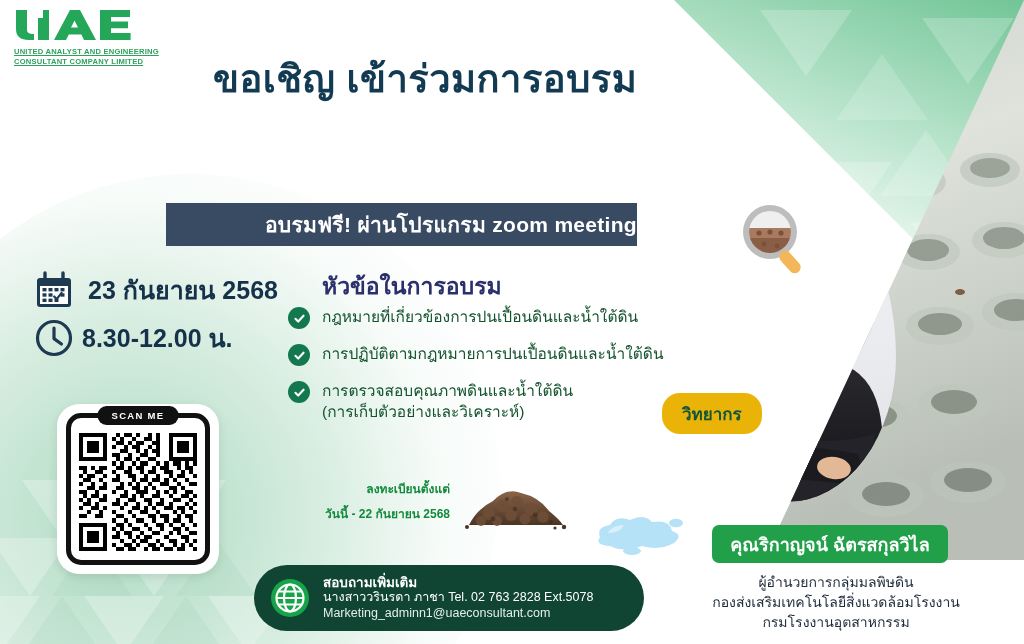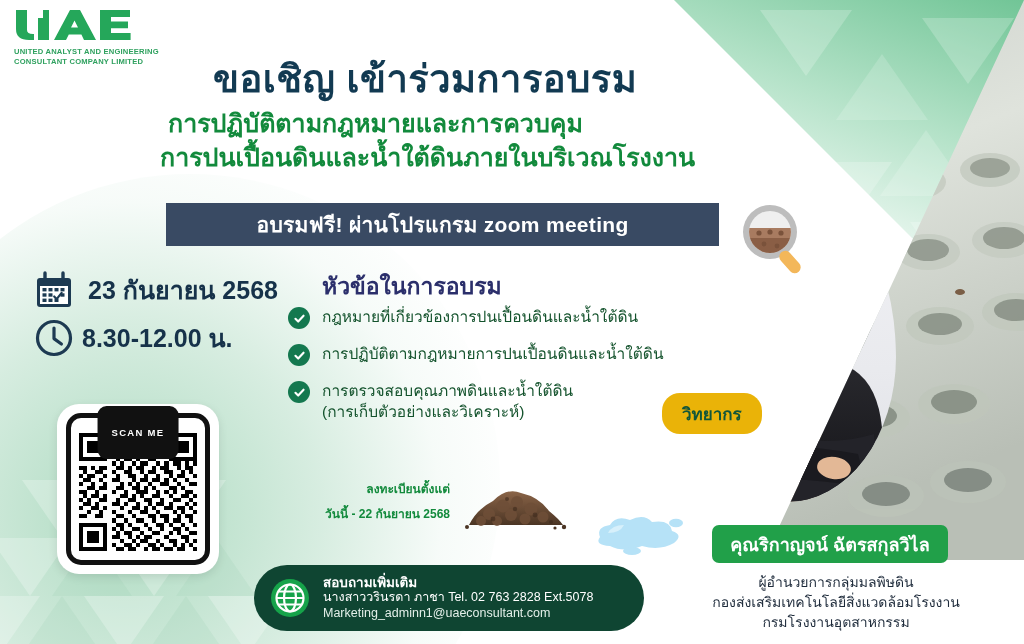--- a/index.html
+++ b/index.html
@@ -42,41 +42,41 @@
     border-left: 40px solid transparent; border-right: 40px solid transparent;
     border-top: 58px solid rgba(255,255,255,.55);
   }
   .tri-bl i.u { border-top: none; border-bottom: 58px solid rgba(142,201,170,.35); }
 
   
   .logo-block { position: absolute; left: 14px; top: 8px; width: 150px; }
   .logo-mark { width: 132px; height: 34px; display: block; }
   .logo-tag {
     margin-top: 5px; color: #2fa15f; font-size: 7.6px; line-height: 10px;
-    letter-spacing: .2px; font-weight: 600;
+    letter-spacing: .2px; font-weight: 600; text-decoration: underline;
   }
 
   
   .h-invite {
     position: absolute; left: 168px; top: 48px;
     color: #123a52; font-size: 38px; font-weight: 700;
     letter-spacing: .5px; white-space: nowrap; margin-left: 45px;
   }
   .h-sub {
     position: absolute; left: 168px; top: 106px;
     color: #128a3c; font-size: 25px; font-weight: 700; line-height: 34px;
     white-space: nowrap;
   }
   .h-sub span { display: block; }
   .h-sub span.l2 { margin-left: -8px; }
 
   .banner {
     position: absolute; left: 166px; top: 203px;
-    width: 553px; height: 43px; background: #394a63;
-    display: flex; align-items: center; justify-content: center;
+    width: 471px; height: 43px; background: #394a63;
+    display: flex; align-items: center; justify-content: flex-end;
   }
   .banner-text { color: #ffffff; font-size: 21px; font-weight: 700; letter-spacing: .3px; }
 
   
   .dt-row { position: absolute; display: flex; align-items: center; gap: 14px; }
   .dt-row.date { left: 34px; top: 270px; }
   .dt-row.time { left: 34px; top: 318px; gap: 8px; }
   .dt-icon { width: 40px; height: 40px; flex: 0 0 40px; }
   .dt-text { color: #16324a; font-size: 25px; font-weight: 700; white-space: nowrap; }
 
@@ -105,21 +105,21 @@
   }
   .qr-frame {
     position: relative; width: 100%; height: 100%;
     border: 5px solid #111111; border-radius: 15px;
     display: flex; align-items: center; justify-content: center;
   }
   .scan-pill {
     position: absolute; top: -12px; left: 50%; transform: translateX(-50%);
     background: #111111; color: #ffffff; border-radius: 9px;
     font-size: 9.5px; letter-spacing: 1.3px; font-weight: 600;
-    padding: 21px 14px; white-space: nowrap;
+    padding: 4px 14px; white-space: nowrap;
   }
   .qr-img { width: 118px; height: 118px; margin-top: 6px; display: block; image-rendering: pixelated; }
 
   
   .reg-note {
     position: absolute; left: 258px; top: 477px; width: 192px;
     text-align: right; color: #128a3c; font-size: 12px; font-weight: 700;
     line-height: 25px;
   }
   .reg-note span { display: block; }
@@ -344,24 +344,20 @@
       </g>
     </svg>
     <div class="logo-tag">
       <div>UNITED ANALYST AND ENGINEERING</div>
       <div>CONSULTANT COMPANY LIMITED</div>
     </div>
   </div>
 
   <div class="h-invite">ขอเชิญ เข้าร่วมการอบรม</div>
 
-  <div class="h-sub">
-    <span class="l1">การปฏิบัติตามกฎหมายและการควบคุม</span>
-    <span class="l2">การปนเปื้อนดินและน้ำใต้ดินภายในบริเวณโรงงาน</span>
-  </div>
 
   <div class="banner">
     <span class="banner-text">อบรมฟรี! ผ่านโปรแกรม zoom meeting</span>
   </div>
 
   <div class="dt-row date">
     <svg class="dt-icon" viewBox="0 0 40 40">
       <rect x="3" y="8" width="34" height="29" rx="3" fill="#1d3a52"></rect>
       <rect x="6" y="16" width="28" height="18" fill="#ffffff"></rect>
       <path d="M11 3 v7 M29 3 v7" stroke="#1d3a52" stroke-width="3.4" stroke-linecap="round"></path>

